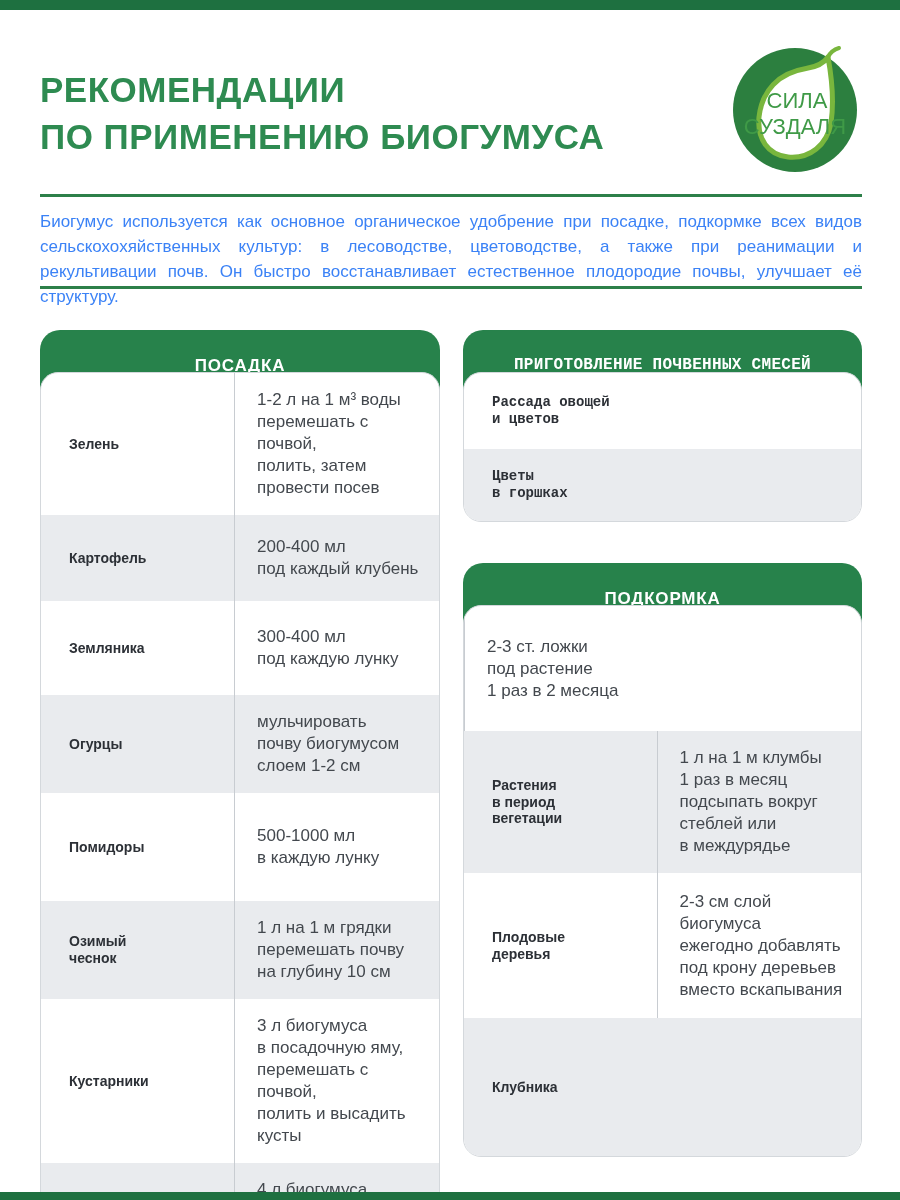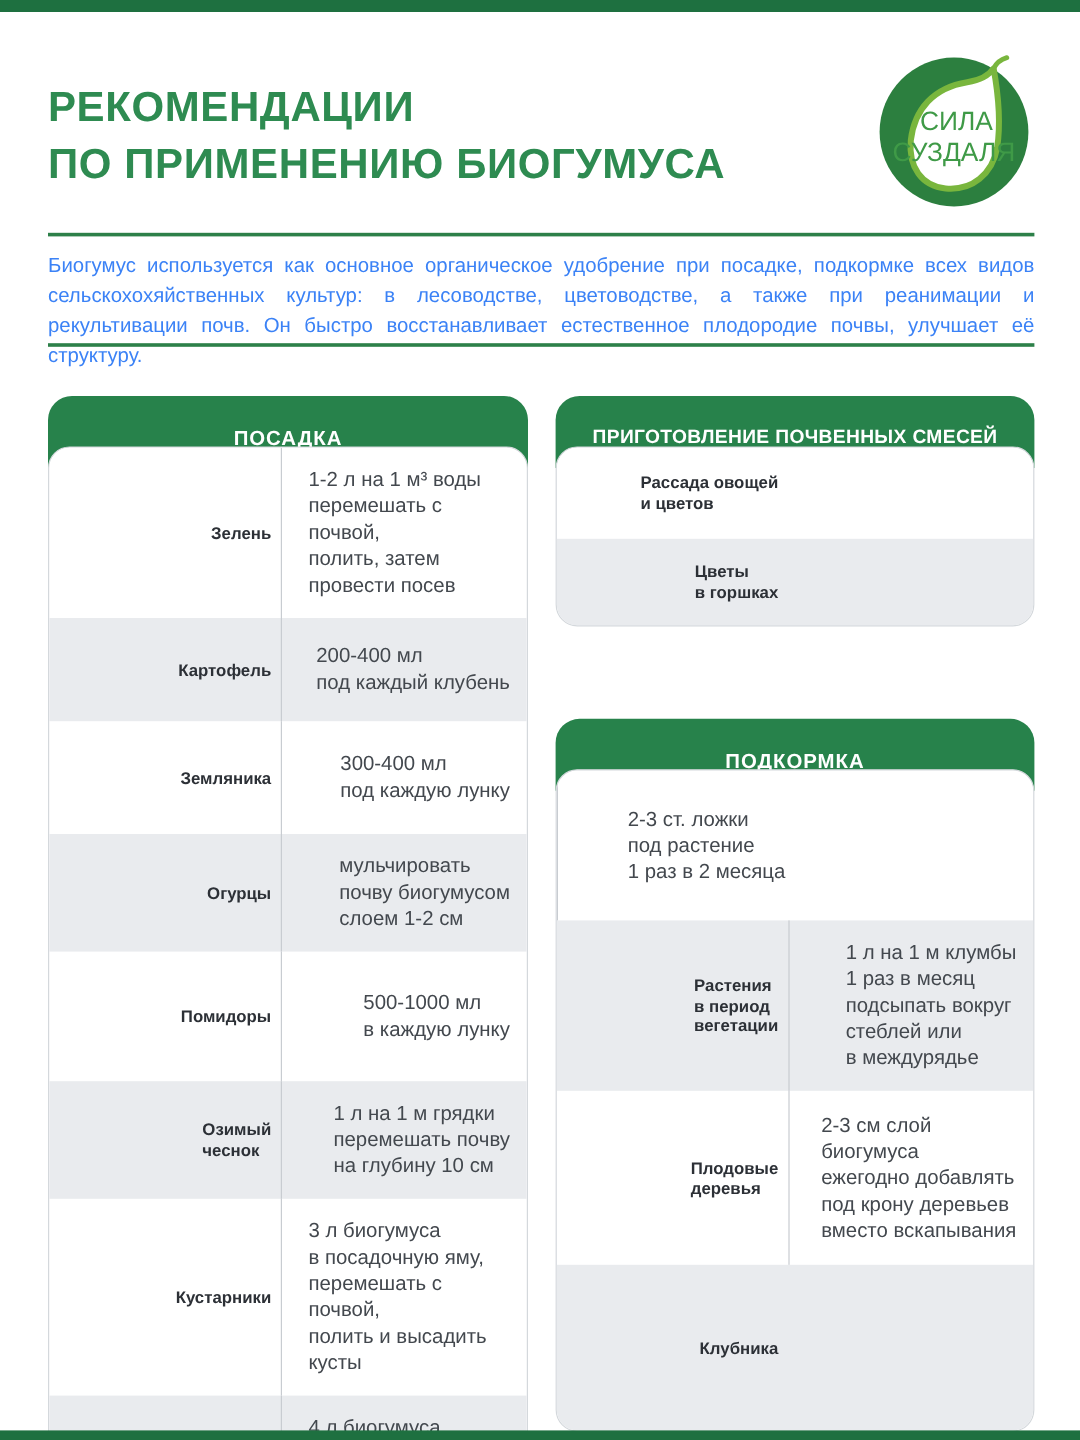--- a/index.html
+++ b/index.html
@@ -33,36 +33,36 @@
   .rule-top{top:194px;}
   .rule-bottom{top:286px;}
 
   .intro{
     position:absolute;left:40px;top:209px;width:822px;
     font-size:17px;line-height:25px;color:#3b82f6;text-align:justify;
   }
 
   .table-card{position:absolute;}
   .tc-planting{left:40px;top:330px;width:400px;}
-  .tc-soil{left:463px;top:330px;width:399px;}
-  .tc-feeding{left:463px;top:563px;width:399px;margin-top:36px;}
+  .tc-soil{left:463px;top:330px;width:399px;font-family:Liberation Mono, monospace;}
+  .tc-feeding{left:463px;top:563px;width:399px;}
 
   .thead{
     background:var(--green-header);border-radius:20px 20px 0 0;height:60px;
     display:flex;justify-content:center;align-items:flex-start;padding-top:26px;
     color:#ffffff;font-weight:bold;letter-spacing:.8px;font-size:17px;
   }
   .tc-soil .thead{font-size:16px;letter-spacing:.3px;}
   .tbody{
     margin-top:-18px;background:#ffffff;border-radius:18px;overflow:hidden;
     border:1px solid #d4d8dc;position:relative;
   }
   .trow{display:flex;align-items:stretch;}
   .trow.even{background:var(--row-alt);}
-  .cl,.cv{display:flex;align-items:center;white-space:pre-line;justify-content:flex-end;}
+  .cl,.cv{display:flex;align-items:center;white-space:pre-line;}
   .cl{
     width:48.5%;padding:16px 8px 16px 28px;
     font-weight:bold;font-size:14px;line-height:1.2;color:var(--label-text);
   }
   .cv{
     width:51.5%;padding:16px 14px 16px 22px;border-left:1px solid #c8ccd1;
     font-size:17px;line-height:22px;color:var(--value-text);
   }
   
   .tc-planting .trow:nth-child(1){min-height:106px}

